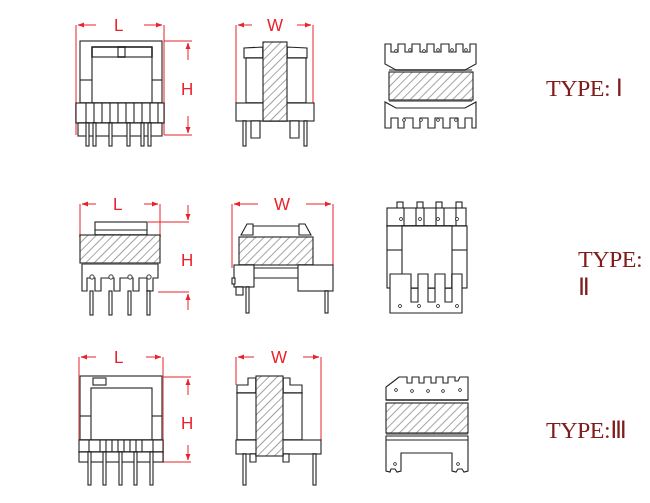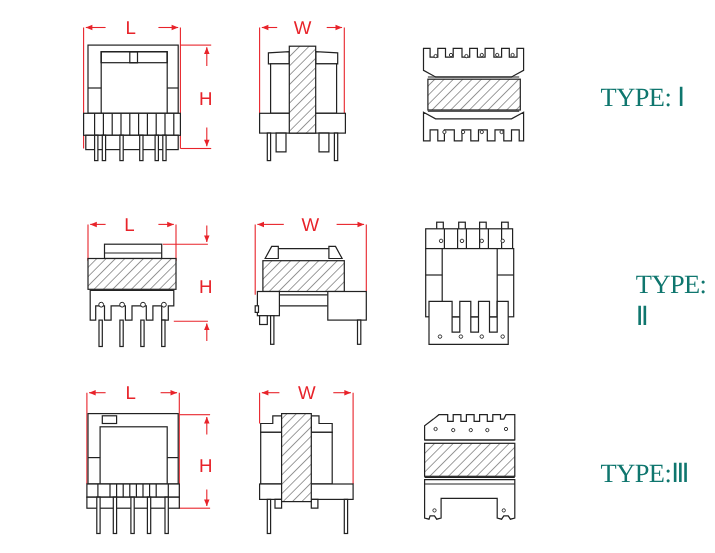--- a/index.html
+++ b/index.html
@@ -1,19 +1,19 @@
 <!DOCTYPE html>
 <html><head>
 <meta charset="utf-8">
 <style>
   html, body { margin:0; padding:0; background:#ffffff; }
   body { width:650px; height:503px; position:relative; overflow:hidden; font-family:"Liberation Sans", sans-serif; }
   svg { position:absolute; left:0; top:0; }
   .dim { fill:#e8232a; font-family:"Liberation Sans", sans-serif; font-size:17px; }
-  .type-label { position:absolute; font-family:"Liberation Serif", serif; font-size:24px; color:#0f766e; letter-spacing:-0.5px; }
+  .type-label { position:absolute; font-family:"Liberation Serif", serif; font-size:24px; color:#7f1d1d; letter-spacing:-0.5px; }
   .ol { fill:#ffffff; stroke:#222; stroke-width:1.1; }
   .ln { stroke:#222; stroke-width:1.1; fill:none; }
   .red { stroke:#e8232a; stroke-width:1; fill:none; }
   .redf { fill:#e8232a; }
   .hatch { fill:url(#hatchPat); stroke:#222; stroke-width:1.1; }
 </style>
 </head>
 <body>
 
 <svg width="650" height="503" viewBox="0 0 650 503">

